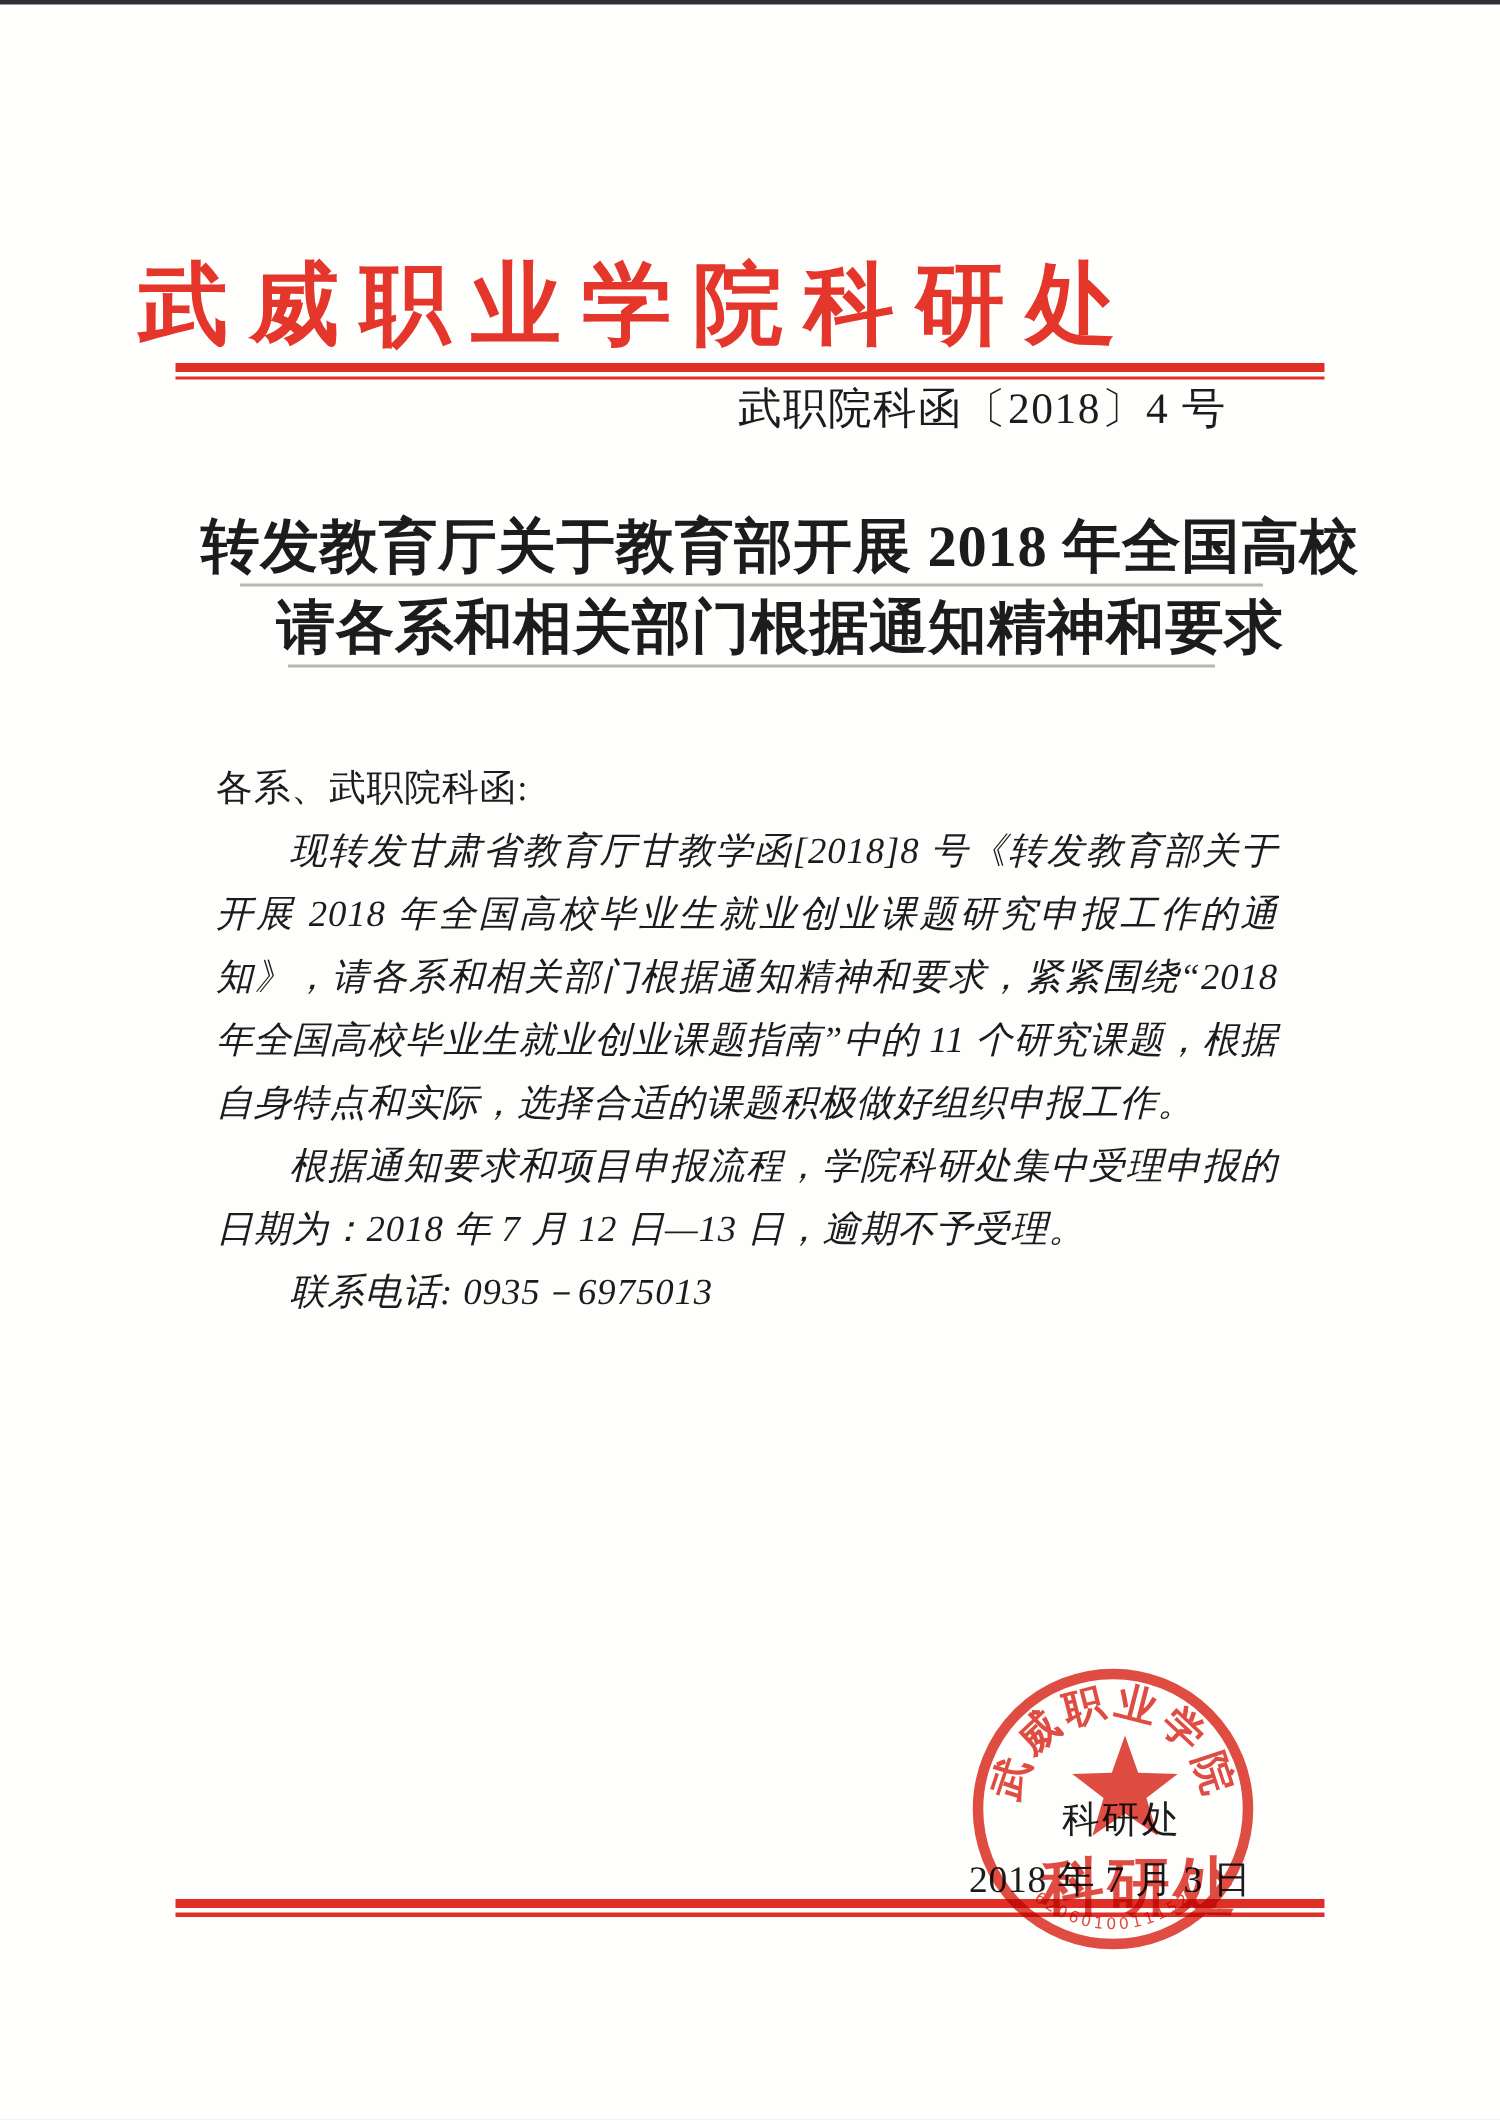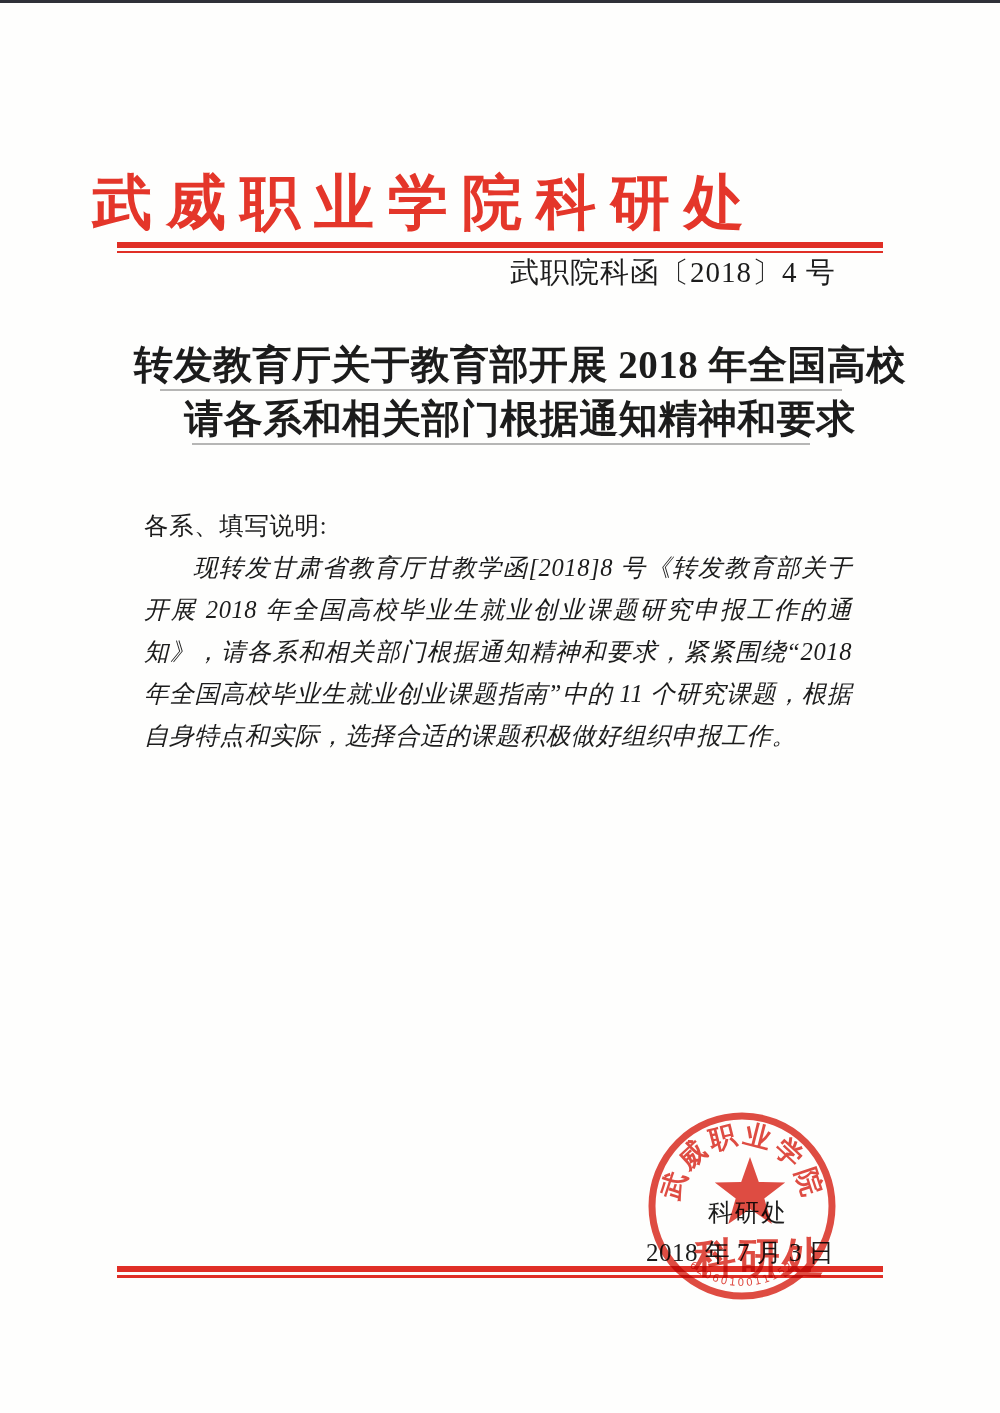--- a/index.html
+++ b/index.html
@@ -22,21 +22,21 @@
     white-space:nowrap;
   }
 
   .rule{position:absolute;left:117px;width:766px;}
   .rule-top-thick{top:242px;height:6px;}
   .rule-top-thin{top:251px;height:2px;}
   .rule-bottom-thick{top:1266px;height:6px;}
   .rule-bottom-thin{top:1275px;height:2.5px;}
 
   .doc-number{
-    position:absolute;top:253px;left:510px;
+    position:absolute;top:253px;left:492px;
     font-size:29px;letter-spacing:1px;white-space:nowrap;
   }
 
   .doc-title{
     position:absolute;top:338px;left:0;width:1000px;
     text-align:center;font-size:39px;font-weight:bold;
     line-height:54px;letter-spacing:0.5px;padding-left:20px;
   }
   .title-underline{position:absolute;height:1.5px;background:rgba(110,110,110,0.5);}
   .tu1{top:389px;left:160px;width:682px;}
@@ -82,22 +82,24 @@
   <div class="doc-number">武职院科函〔2018〕4 号</div>
 
   <div class="doc-title">
     <div>转发教育厅关于教育部开展 2018 年全国高校</div>
     <div>请各系和相关部门根据通知精神和要求</div>
   </div>
   <div class="title-underline tu1"></div>
   <div class="title-underline tu2"></div>
 
   <div class="body-block">
-    <p class="salutation">各系、填写说明:</p>
+    <p class="salutation">各系、武职院科函:</p>
     <p class="para">现转发甘肃省教育厅甘教学函[2018]8 号《转发教育部关于开展 2018 年全国高校毕业生就业创业课题研究申报工作的通知》，请各系和相关部门根据通知精神和要求，紧紧围绕“2018 年全国高校毕业生就业创业课题指南”中的 11 个研究课题，根据自身特点和实际，选择合适的课题积极做好组织申报工作。</p>
+    <p class="para">根据通知要求和项目申报流程，学院科研处集中受理申报的日期为：2018 年 7 月 12 日—13 日，逾期不予受理。</p>
+    <p class="para">联系电话: 0935－6975013</p>
   </div>
 
   <div class="signature">科研处</div>
   <div class="sign-date">2018 年 7 月 3 日</div>
 
   <div class="rule rule-bottom-thick" style="background:#e02f26"></div>
   <div class="rule rule-bottom-thin" style="background:#e02f26"></div>
 
   <svg class="seal" viewBox="0 0 224 224">
     <circle cx="112" cy="112" r="90" fill="none" stroke="#dd3c32" stroke-width="7"></circle>

